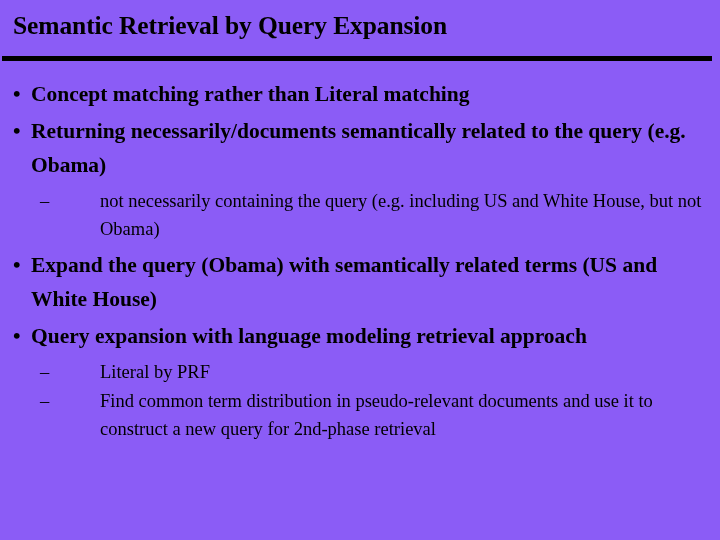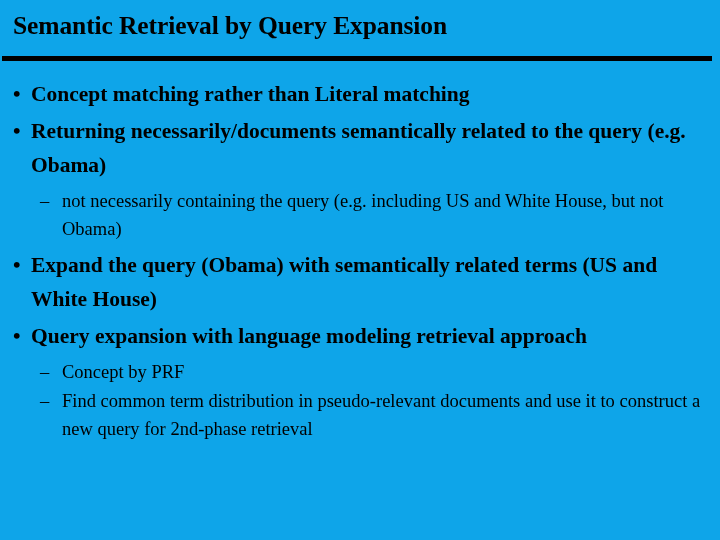--- a/index.html
+++ b/index.html
@@ -12,21 +12,21 @@
     background: #ffffff;
     font-family: "Liberation Serif", "DejaVu Serif", serif;
     color: #000000;
     overflow: hidden;
   }
 
   .slide {
     position: relative;
     width: 720px;
     height: 540px;
-    background: #0ea5e9;
+    background: #8b5cf6;
     box-sizing: border-box;
   }
 
   
   .title-area {
     position: absolute;
     left: 13px;
     top: 12px;
     width: 700px;
   }
@@ -100,20 +100,21 @@
   li.bullet2 > .marker {
     position: absolute;
     left: 40px;
     top: 0;
     font-size: 18.5px;
     font-weight: normal;
     line-height: 1.52;
   }
   li.bullet2 > .txt {
     display: block;
+    margin-left: 38px;
   }
 </style>
 </head>
 <body>
 
 <div class="slide">
 
   <div class="title-area">
     <div class="slide-title">Semantic Retrieval by Query Expansion</div>
   </div>
@@ -145,21 +146,21 @@
       </li>
 
       <li class="bullet1">
         <span class="marker">•</span>
         <span class="txt">Query expansion with language modeling retrieval approach</span>
       </li>
 
       <ul class="lvl2">
         <li class="bullet2">
           <span class="marker">–</span>
-          <span class="txt">Concept by PRF</span>
+          <span class="txt">Literal by PRF</span>
         </li>
         <li class="bullet2">
           <span class="marker">–</span>
           <span class="txt">Find common term distribution in pseudo-relevant documents and use it to construct a new query for 2nd-phase retrieval</span>
         </li>
       </ul>
 
     </ul>
   </div>
 

